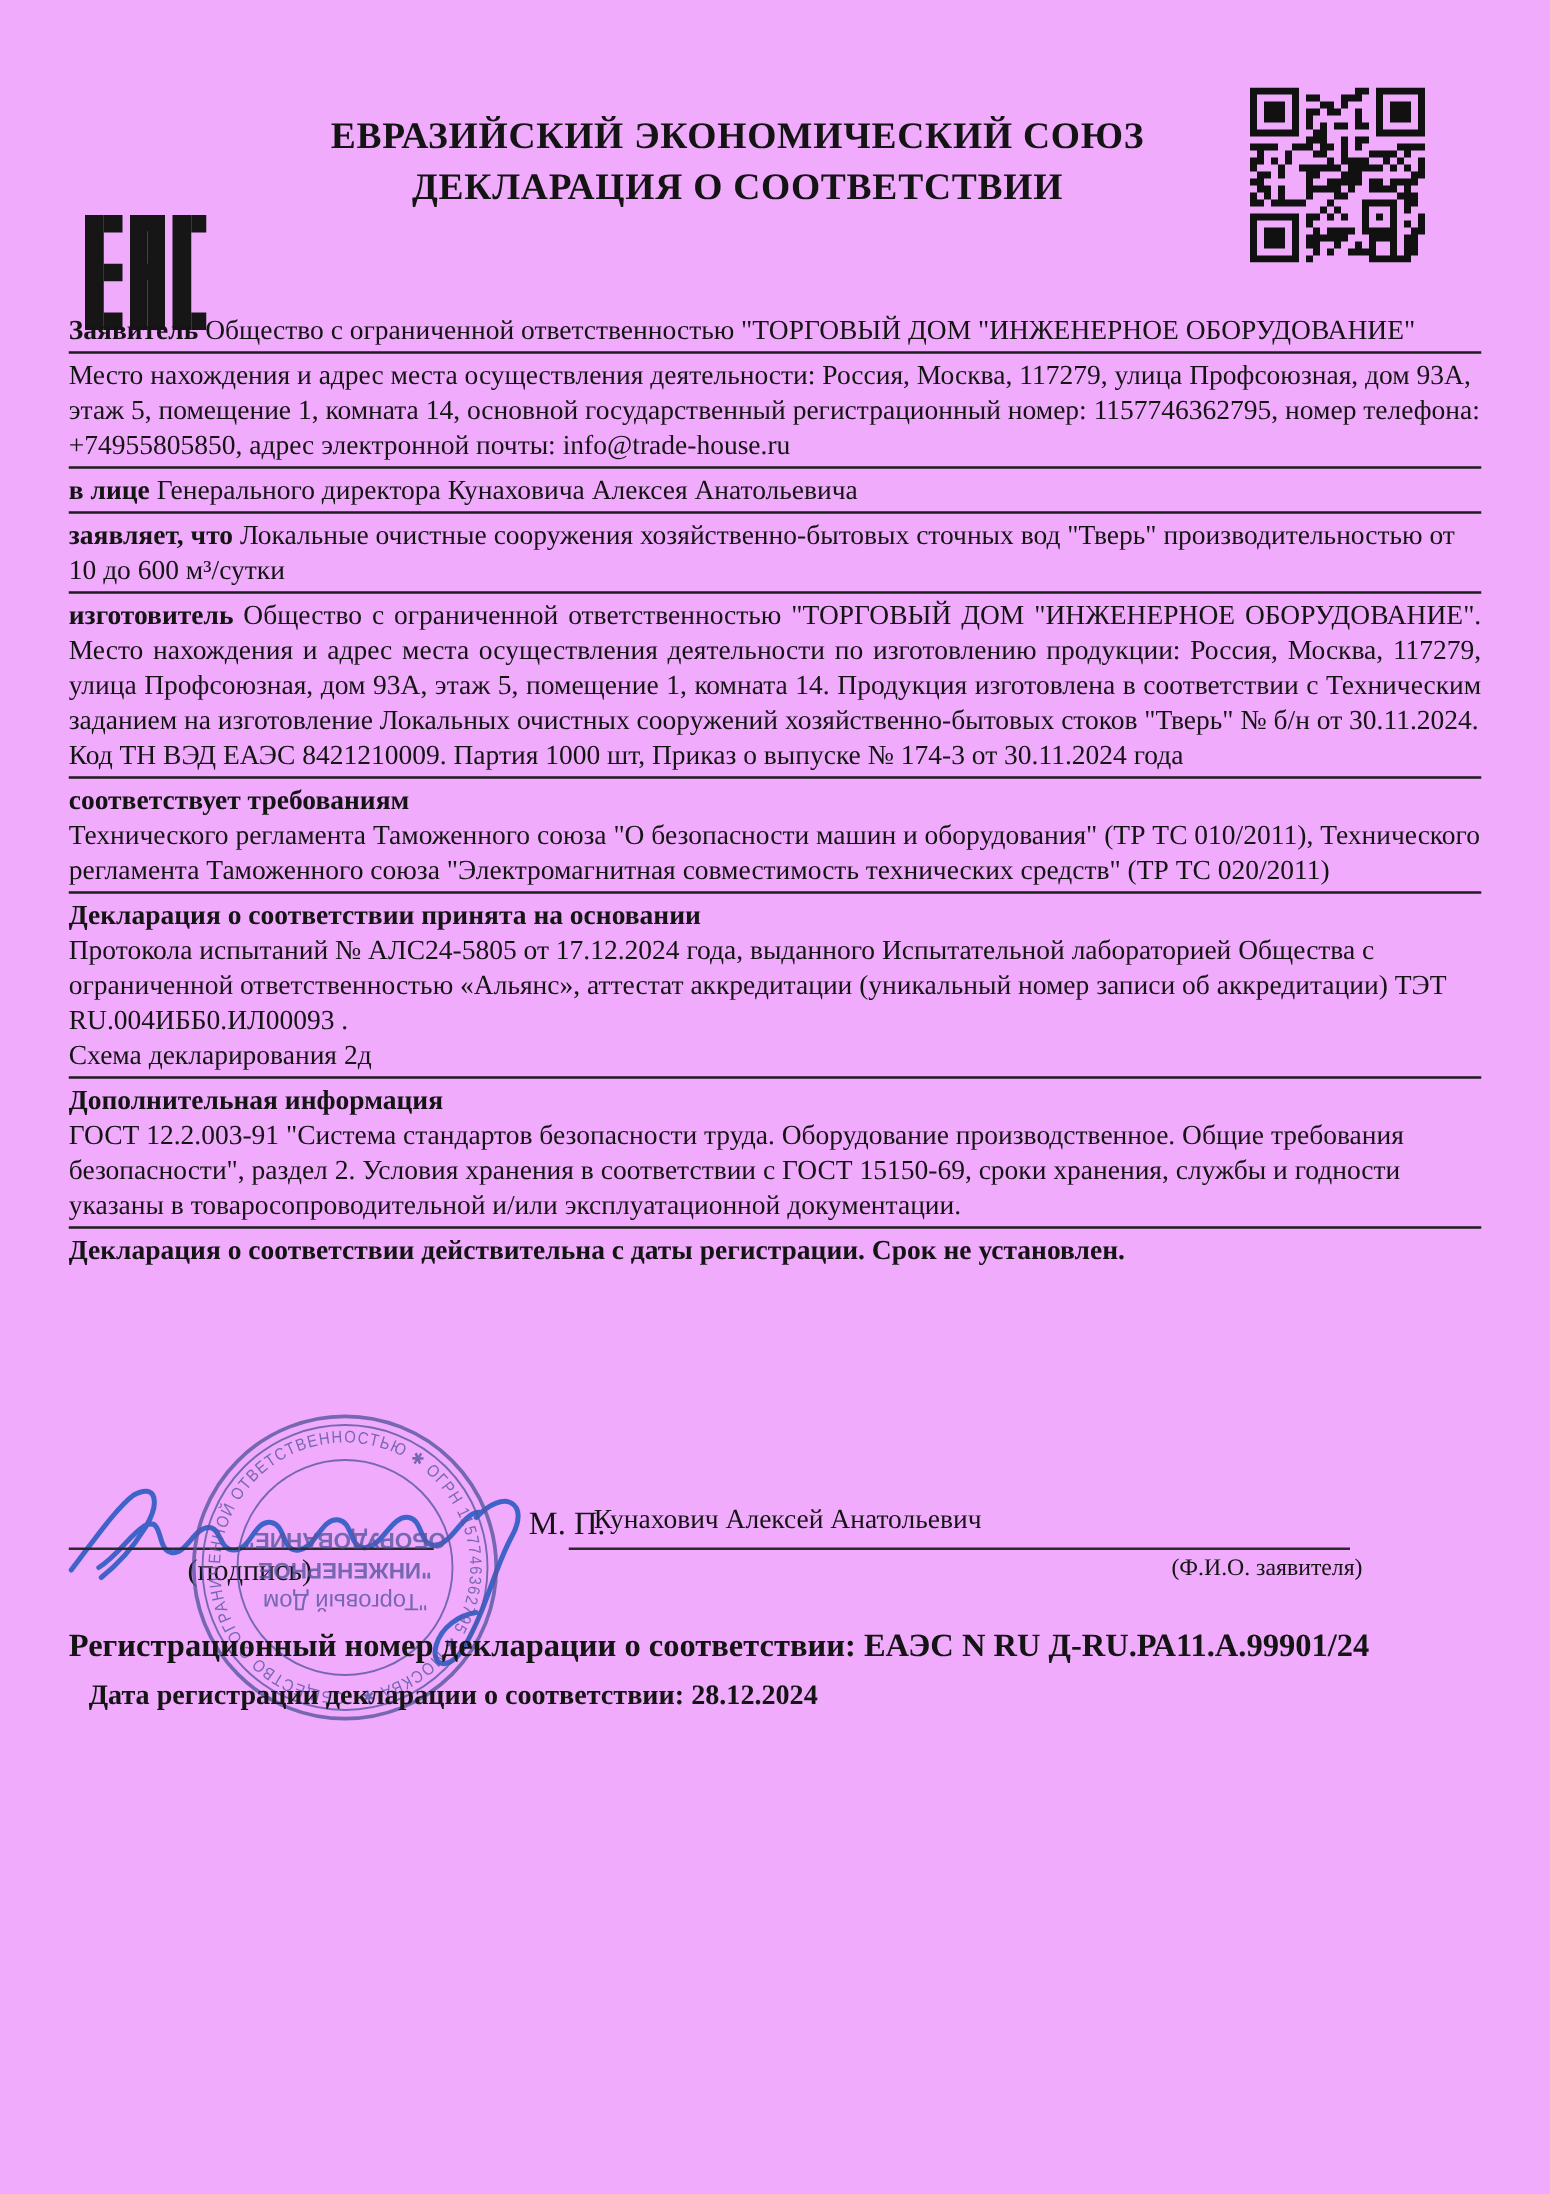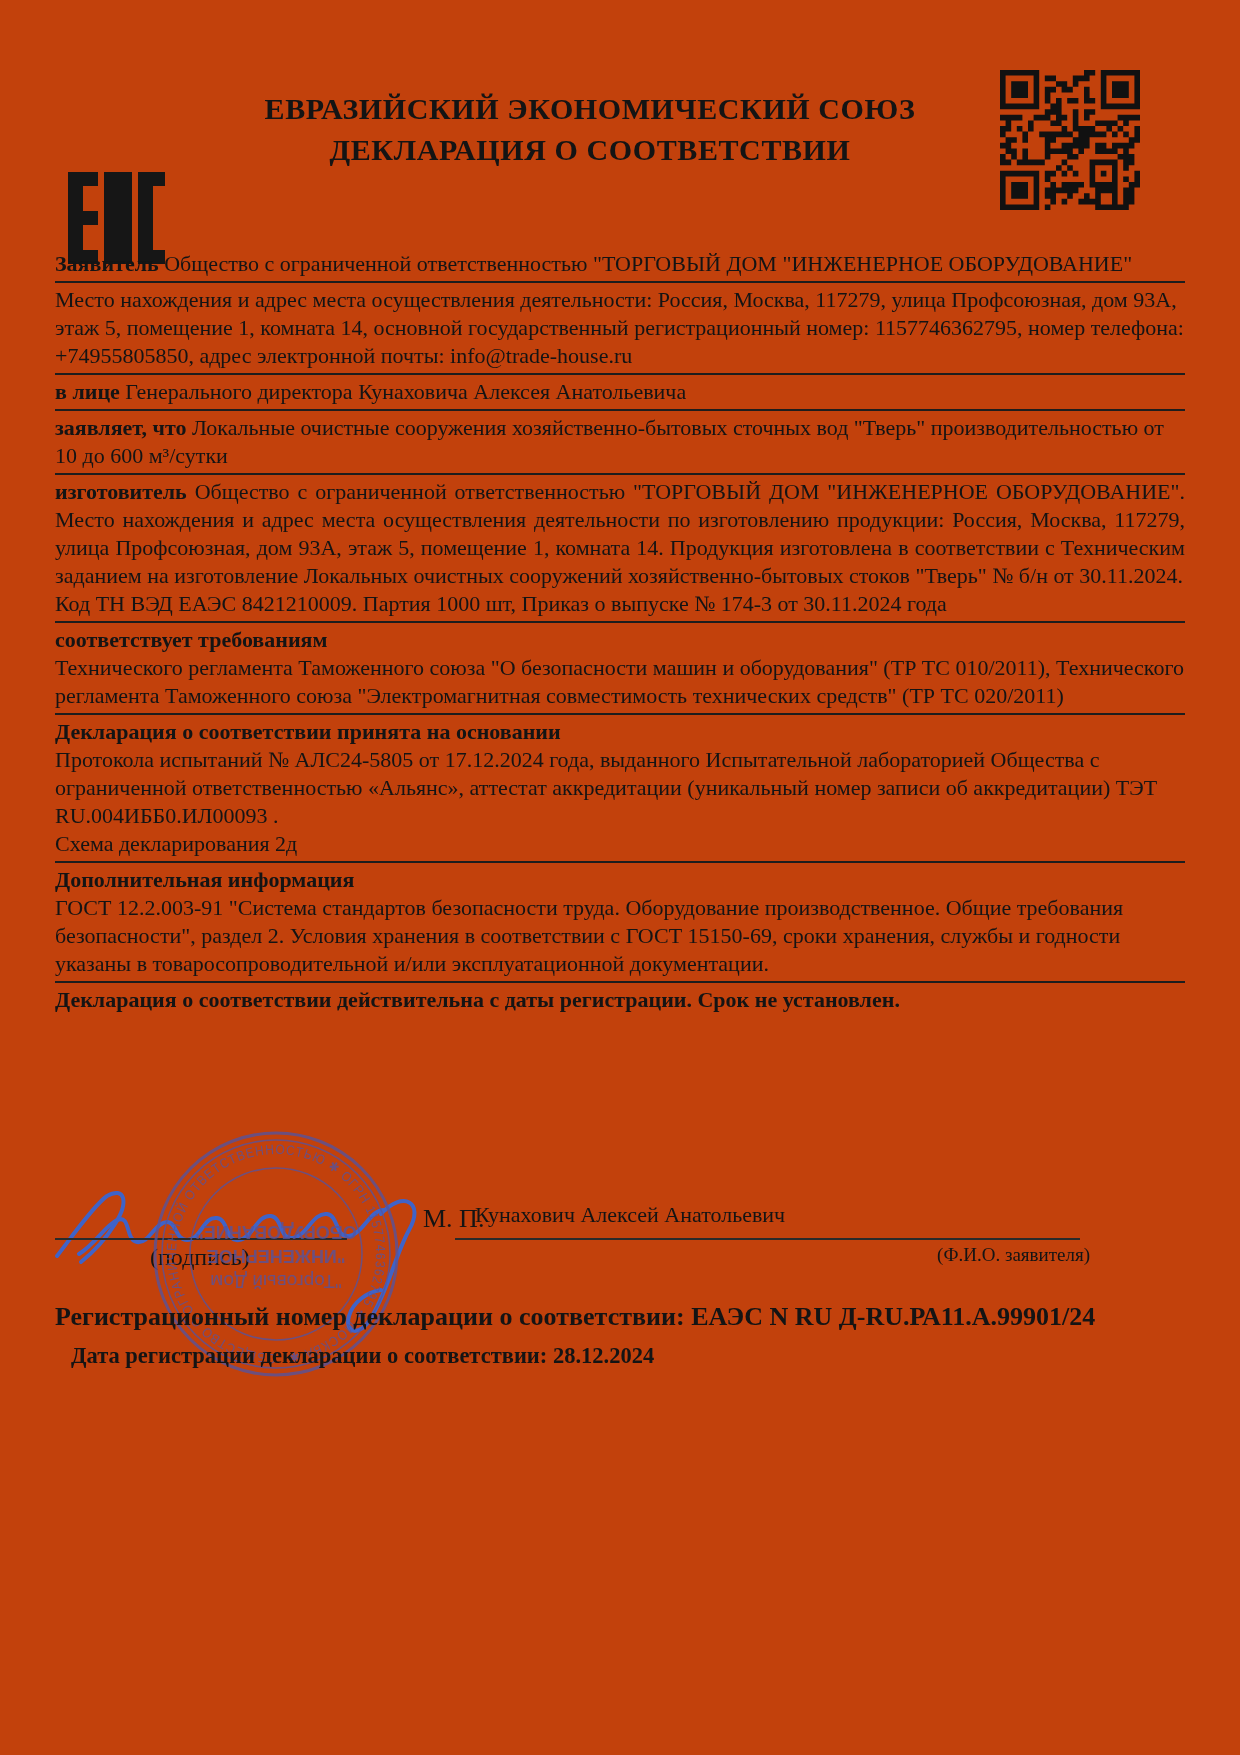--- a/index.html
+++ b/index.html
@@ -1,20 +1,20 @@
 <!DOCTYPE html>
 <html><head>
 <meta charset="utf-8">
 <style>
   html,body { margin:0; padding:0; background:#e8e8e8; }
   .page {
     position:relative;
     width:1240px; height:1755px;
     margin:0 auto;
-    background:#c2410c;
+    background:#f0abfc;
     font-family:"Liberation Serif", serif;
     color:#141414;
     overflow:hidden;
   }
   
   .eac-logo { position:absolute; left:66px; top:172px; width:100px; height:92px; }
   .qr { position:absolute; left:1000px; top:70px; width:140px; height:140px; }
   .titles {
     position:absolute; left:170px; top:88px; width:840px;
     text-align:center; font-weight:bold; font-size:30px; line-height:41px;

